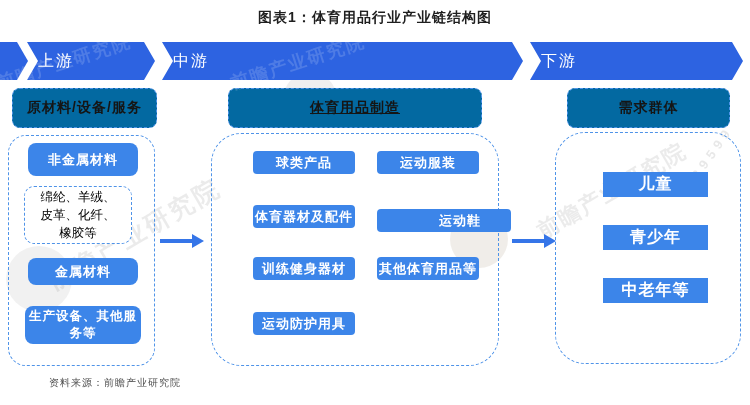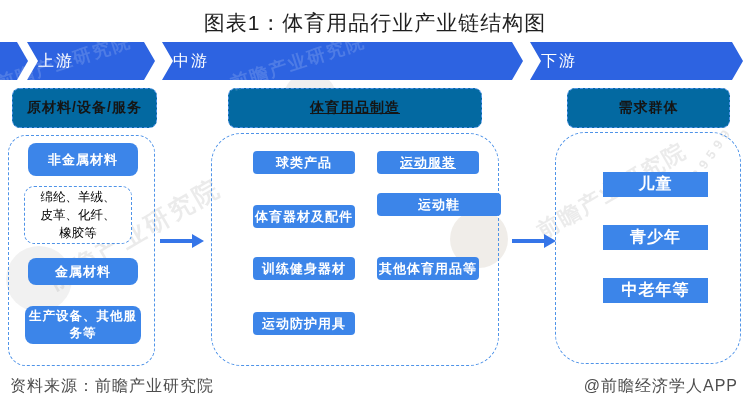--- a/index.html
+++ b/index.html
@@ -3,21 +3,21 @@
 <meta charset="utf-8">
 <style>
   html,body{margin:0;padding:0;background:#fff;}
   .stage{
     position:relative;width:750px;height:405px;background:#fff;overflow:hidden;
     font-family:"Liberation Sans","DejaVu Sans",sans-serif;
     -webkit-font-smoothing:antialiased;
   }
   .title{
     position:absolute;left:0;top:9px;width:750px;text-align:center;
-    font-size:21px;font-weight:normal;color:var(--title_color,#1f1f1f);letter-spacing:1px;
+    font-size:14px;font-weight:bold;color:var(--title_color,#1f1f1f);letter-spacing:1px;
   }
   .banner{position:absolute;left:0;top:42px;width:750px;height:38px;}
   .banner-label{
     position:absolute;top:42px;height:38px;line-height:38px;text-align:left;
     color:#fff;font-size:16px;letter-spacing:2px;z-index:3;
   }
   .hdr-box{
     position:absolute;border:1px dashed var(--dash_blue,#4f93e8);border-radius:8px;
     background:#0369a1;display:flex;align-items:center;justify-content:center;
     font-size:14px;font-weight:bold;color:#151515;letter-spacing:1px;z-index:2;
@@ -39,21 +39,21 @@
   .mid-box{border-radius:4px;font-size:13px;height:23px;letter-spacing:1px;}
   .down-box{border-radius:0;font-size:16px;letter-spacing:1px;}
   .arrow{position:absolute;height:14px;z-index:2;}
   .arrow .shaft{position:absolute;left:0;top:5px;height:4px;background:var(--arrow_blue,#3575e8);}
   .arrow .head{
     position:absolute;top:0;width:0;height:0;
     border-top:7px solid transparent;border-bottom:7px solid transparent;
     border-left:12px solid var(--arrow_blue,#3575e8);
   }
   .footer-text{
-    position:absolute;top:376px;font-size:16px;color:var(--footer_gray,#4d4d4d);letter-spacing:1px;
+    position:absolute;top:376px;font-size:10px;color:var(--footer_gray,#4d4d4d);letter-spacing:1px;margin-left:39px;
   }
   .wm{position:absolute;pointer-events:none;z-index:0;}
   .wm-text{color:rgba(130,130,130,0.16);font-weight:bold;white-space:nowrap;}
   .wm-circle{border-radius:50%;}
   .wm-on-banner{z-index:3;color:rgba(255,255,255,0.16);font-weight:bold;white-space:nowrap;}
 </style>
 </head>
 <body>
 
 <div class="stage">
@@ -90,31 +90,30 @@
     <div class="shaft" style="width:33px;"></div>
     <div class="head" style="left:32px;"></div>
   </div>
 
   <div class="hdr-box" style="left:228px;top:88px;width:252px;height:38px;text-decoration:underline;">体育用品制造</div>
   <div class="container-box" style="left:211px;top:133px;width:286px;height:231px;border-radius:30px;"></div>
   <div class="solid-box mid-box" style="left:253px;top:151px;width:102px;">球类产品</div>
   <div class="solid-box mid-box" style="left:253px;top:205px;width:102px;">体育器材及配件</div>
   <div class="solid-box mid-box" style="left:253px;top:312px;width:102px;">运动防护用具</div>
   <div class="solid-box mid-box" style="left:253px;top:257px;width:102px;">训练健身器材</div>
-  <div class="solid-box mid-box" style="left:377px;top:151px;width:102px;text-decoration:underline;">运动服装</div>
-  <div class="solid-box mid-box" style="left:377px;top:193px;width:124px;">运动鞋</div>
+  <div class="solid-box mid-box" style="left:377px;top:151px;width:102px;">运动服装</div>
+  <div class="solid-box mid-box" style="left:377px;top:209px;width:102px;padding-left:32px;">运动鞋</div>
   <div class="solid-box mid-box" style="left:377px;top:257px;width:102px;">其他体育用品等</div>
 
   <div class="arrow" style="left:512px;top:234px;width:44px;">
     <div class="shaft" style="width:33px;"></div>
     <div class="head" style="left:32px;"></div>
   </div>
 
   <div class="hdr-box" style="left:567px;top:88px;width:161px;height:38px;">需求群体</div>
   <div class="container-box" style="left:555px;top:132px;width:184px;height:230px;border-radius:30px;"></div>
   <div class="solid-box down-box" style="left:603px;top:172px;width:105px;height:25px;">儿童</div>
   <div class="solid-box down-box" style="left:603px;top:225px;width:105px;height:25px;">青少年</div>
   <div class="solid-box down-box" style="left:603px;top:278px;width:105px;height:25px;">中老年等</div>
 
   <div class="footer-text" style="left:10px;">资料来源：前瞻产业研究院</div>
-  <div class="footer-text" style="right:12px;">@前瞻经济学人APP</div>
 
 </div>
 
 </body></html>

